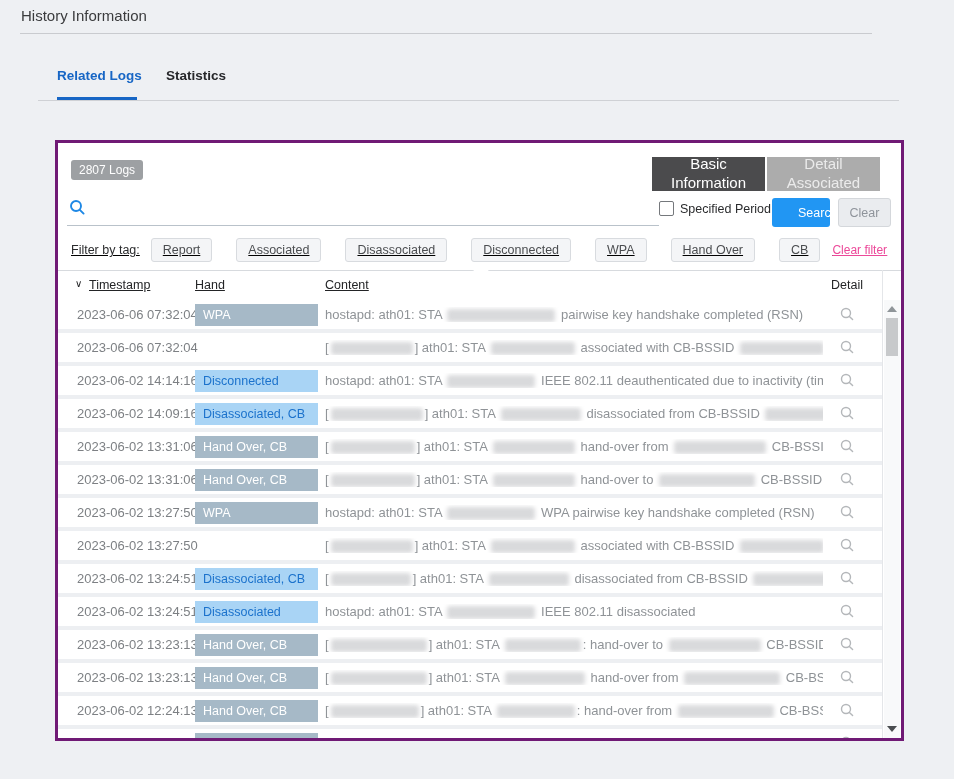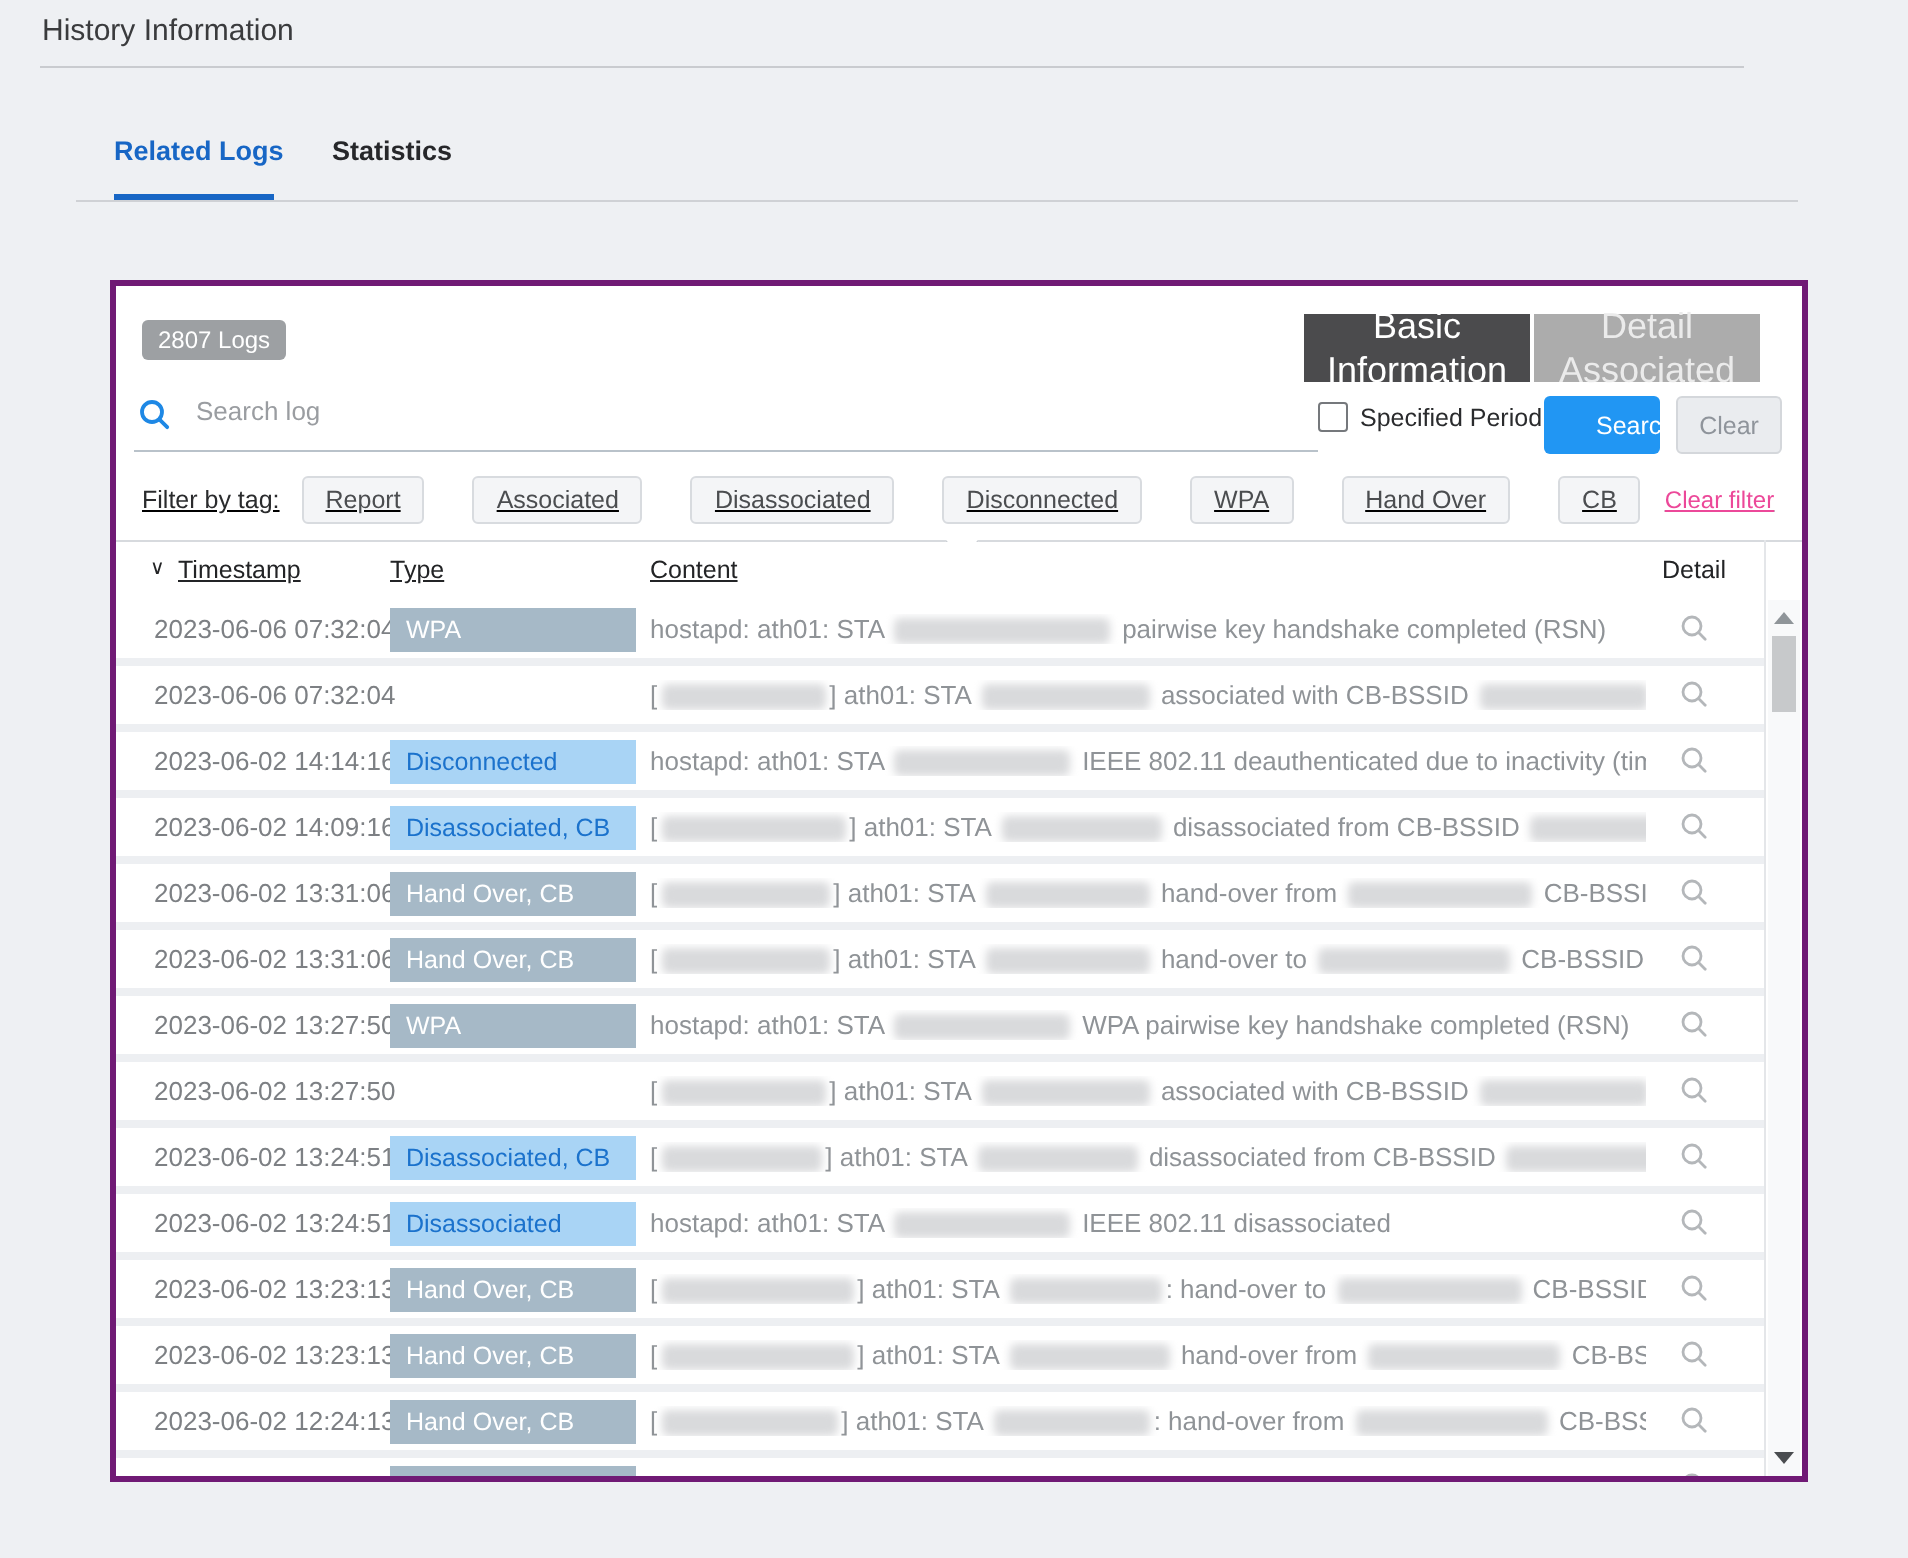--- a/index.html
+++ b/index.html
@@ -15,21 +15,21 @@
   
   .tab{position:absolute;top:68px;font-size:13.5px;font-weight:700;cursor:pointer;}
   .tab-related{left:57px;color:#1766c5;}
   .tab-stats{left:166px;color:#26272a;}
   .tab-underline{position:absolute;left:57px;top:97px;width:80px;height:3px;background:#1766c5;}
   .tab-divider{position:absolute;left:38px;top:100px;width:861px;height:1px;background:#cfd1d5;}
   
   .card{position:absolute;left:55px;top:140px;width:843px;height:595px;background:#ffffff;border:3px solid #701a75;}
   .badge{position:absolute;left:13px;top:17px;background:#9da0a3;color:#fff;font-size:12px;padding:3px 8px;border-radius:3px;}
   .view-btns{position:absolute;right:21px;top:14px;display:flex;gap:2px;}
-  .view-btn{width:113px;height:34px;display:flex;align-items:center;justify-content:center;text-align:center;font-size:18px;line-height:1.25;border:none;cursor:pointer;font-family:inherit;padding:0 12px;box-sizing:border-box;}
+  .view-btn{width:113px;height:34px;display:flex;align-items:center;justify-content:center;text-align:center;font-size:15px;line-height:1.25;border:none;cursor:pointer;font-family:inherit;padding:0 12px;box-sizing:border-box;}
   .view-btn.active{background:#4b4b4d;color:#ffffff;}
   .view-btn.inactive{background:#acacac;color:#ebebeb;}
   
   .search-icon{position:absolute;left:11px;top:56px;}
   .search-input{position:absolute;left:38px;top:54px;width:300px;border:none;outline:none;background:transparent;font-size:13px;color:#333;font-family:inherit;}
   .search-input::placeholder{color:#9a9da1;}
   .search-line{position:absolute;left:9px;top:82px;width:592px;height:1px;background:#b9c2ca;}
   .cbx{position:absolute;left:601px;top:58px;width:13px;height:13px;border:1px solid #75787c;border-radius:2px;background:#fff;cursor:pointer;}
   .cbx-label{position:absolute;left:622px;top:59px;font-size:12.5px;color:#2a2b2d;}
   .btn{position:absolute;top:55px;height:29px;border-radius:3px;font-size:12.5px;font-family:inherit;cursor:pointer;}
@@ -87,21 +87,20 @@
     <button class="view-btn active">Basic Information</button>
     <button class="view-btn inactive">Detail Associated</button>
   </div>
 
   <span class="search-icon">
     <svg width="17" height="17" viewBox="0 0 17 17">
         <circle cx="7" cy="7" r="5" fill="none" stroke="#1e88e5" stroke-width="1.9"></circle>
         <line x1="10.8" y1="10.8" x2="14.6" y2="14.6" stroke="#1e88e5" stroke-width="1.9" stroke-linecap="round"></line>
       </svg>
   </span>
-  <input class="search-input" type="text" placeholder="Search log" style="">
   <div class="search-line"></div>
 
   <span class="cbx"></span>
   <span class="cbx-label">Specified Period</span>
   <button class="btn btn-search">Search</button>
   <button class="btn btn-clear">Clear</button>
 
   <div class="filter-row">
     <span class="filter-label">Filter by tag:</span>
     <span id="chips" style="display: inline-flex; gap: 24px; align-items: flex-end;">
@@ -115,21 +114,21 @@
       </span>
     <span class="clear-filter">Clear filter</span>
   </div>
 
   <div class="rule"></div>
   <div class="notch"></div>
 
   <div class="thead">
     <span class="sort-ind">∨</span>
     <span class="hc hc0 sortable">Timestamp</span>
-    <span class="hc hc1 sortable">Type</span>
+    <span class="hc hc1 sortable">Hand</span>
     <span class="hc hc2 sortable">Content</span>
     <span class="hc hc3">Detail</span>
   </div>
 
   <div class="rows" id="rows">
       <div class="row">
         <span class="ts">2023-06-06 07:32:04</span>
         <span class="tag steel">WPA</span>
         <span class="content">hostapd: ath01: STA <span class="redact" style="width: 108px;"></span> pairwise key handshake completed (RSN)</span>
         <span class="detail-cell"><svg width="16" height="16" viewBox="0 0 16 16">

